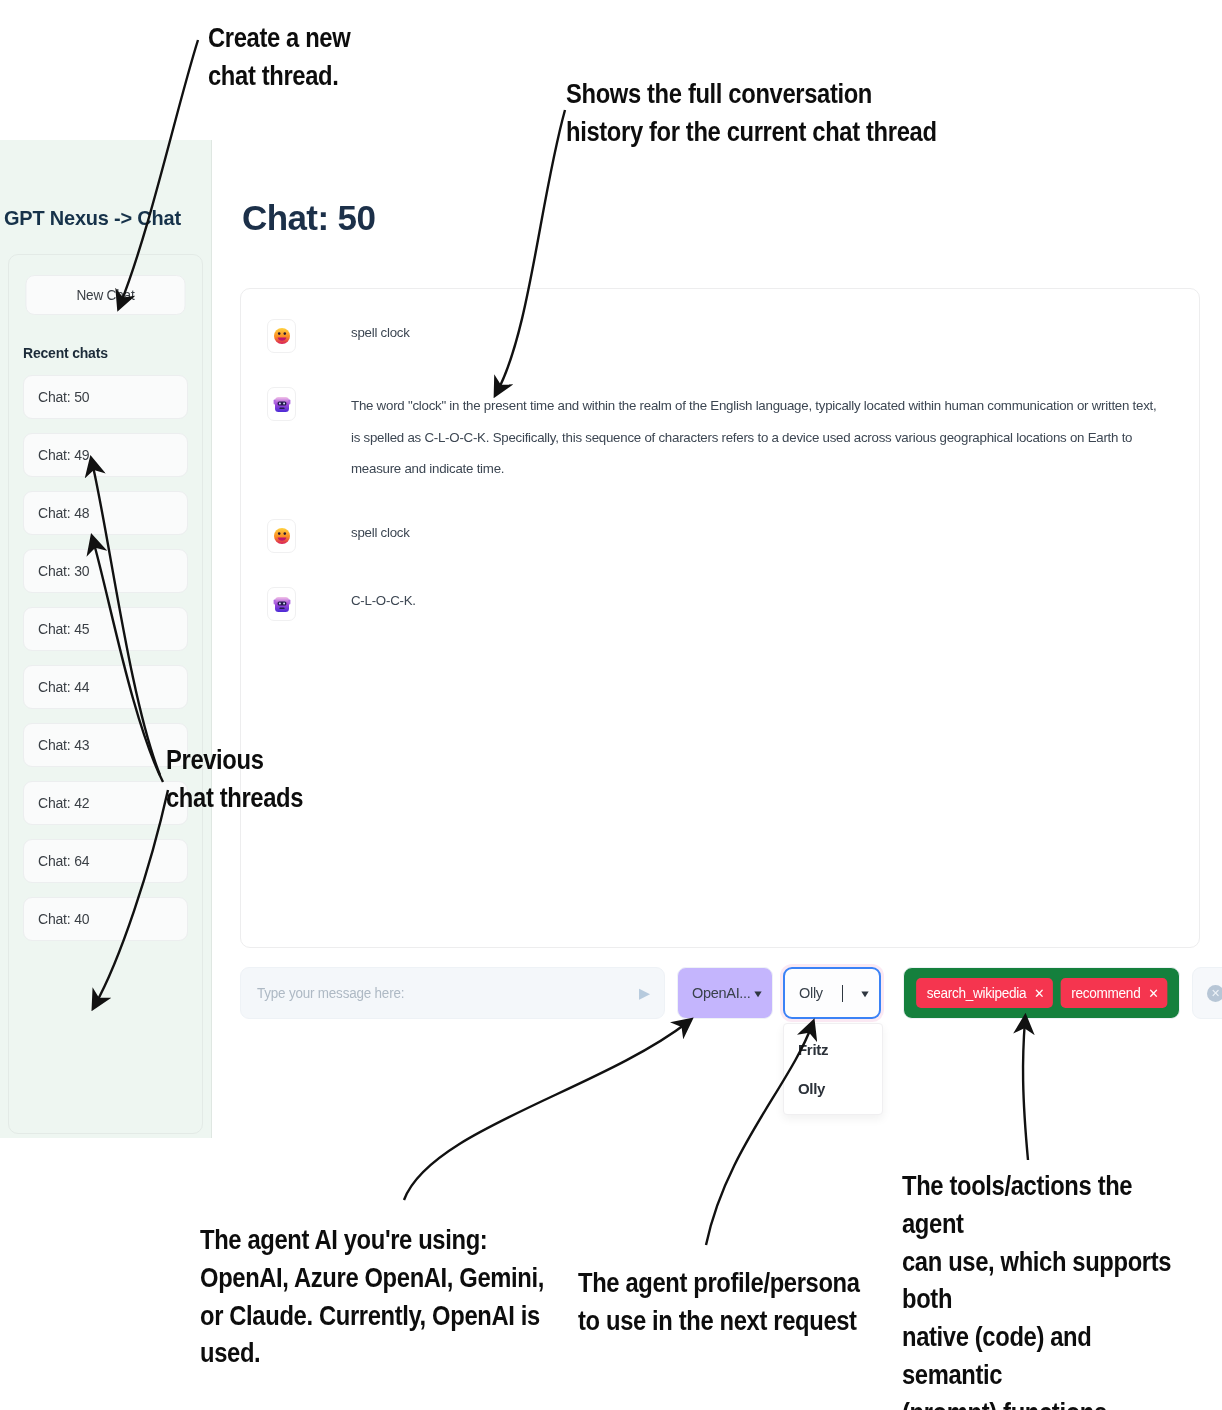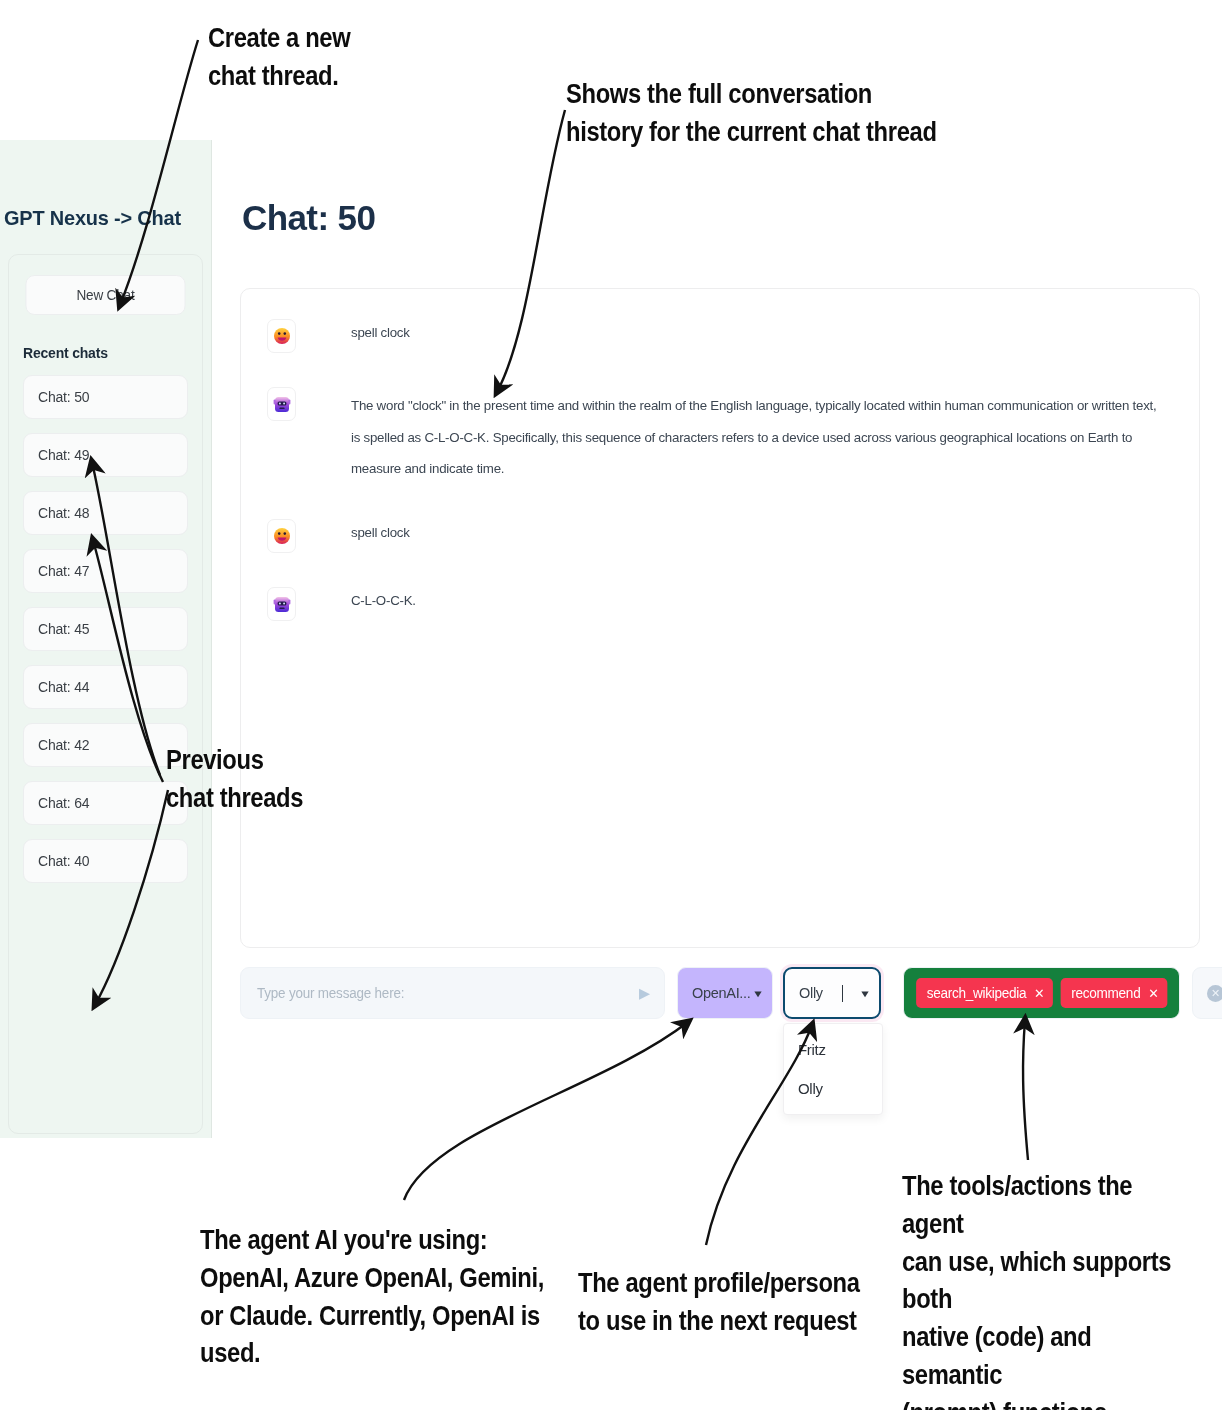--- a/index.html
+++ b/index.html
@@ -182,41 +182,42 @@
     box-sizing: border-box;
     font-size: 14.5px;
     color: #39414b;
     letter-spacing: -0.3px;
     cursor: pointer;
   }
   .sel-model { width: 96px; margin-left: 12px; }
   .sel-persona {
     width: 98px; margin-left: 10px;
     background: #fdfdfe;
-    border: 2px solid #0c4a6e;
+    border: 2px solid #3b82f6;
     box-shadow: 0 0 0 3px rgba(244,200,224,0.40);
     position: relative;
   }
   .caret { font-size: 13px; color: #2f3740; font-weight: bold; }
   .caret-fat { font-weight: bold; transform: scaleY(0.8); }
   .tcursor {
     display: inline-block; width: 1px; height: 17px;
     background: #2f3740; vertical-align: -3px; margin-left: 1px;
   }
 
   .dropdown {
     position: absolute;
     left: -2px; top: 54px;
     width: 98px;
     background: #ffffff;
     border: 1px solid #f0eff1;
     border-radius: 4px;
     box-shadow: 0 4px 10px rgba(0,0,0,0.06);
     padding: 6px 0 6px 0;
     z-index: 30;
+    font-weight: bold;
   }
   .dd-opt {
     padding: 11px 0 11px 14px;
     font-size: 15px; color: #2b3139; letter-spacing: -0.3px;
     cursor: pointer;
   }
 
   .tools {
     height: 52px; margin-left: 22px;
     background: #15803d;
@@ -262,23 +263,24 @@
 
   <div class="sidebar">
     <div class="brand">GPT Nexus -&gt; Chat</div>
     <div class="side-panel">
       <div class="side-btn">New Chat</div>
       <div class="side-head">Recent chats</div>
       <div id="chat-list">
           <div class="chat-item">Chat: 50</div>
           <div class="chat-item">Chat: 49</div>
           <div class="chat-item">Chat: 48</div>
-          <div class="chat-item">Chat: 47</div>
+          <div class="chat-item">Chat: 30</div>
           <div class="chat-item">Chat: 45</div>
           <div class="chat-item">Chat: 44</div>
+          <div class="chat-item">Chat: 43</div>
           <div class="chat-item">Chat: 42</div>
           <div class="chat-item">Chat: 64</div>
           <div class="chat-item">Chat: 40</div>
         </div>
     </div>
   </div>
 
   <div class="main">
     <div class="page-title">Chat: 50</div>
 

